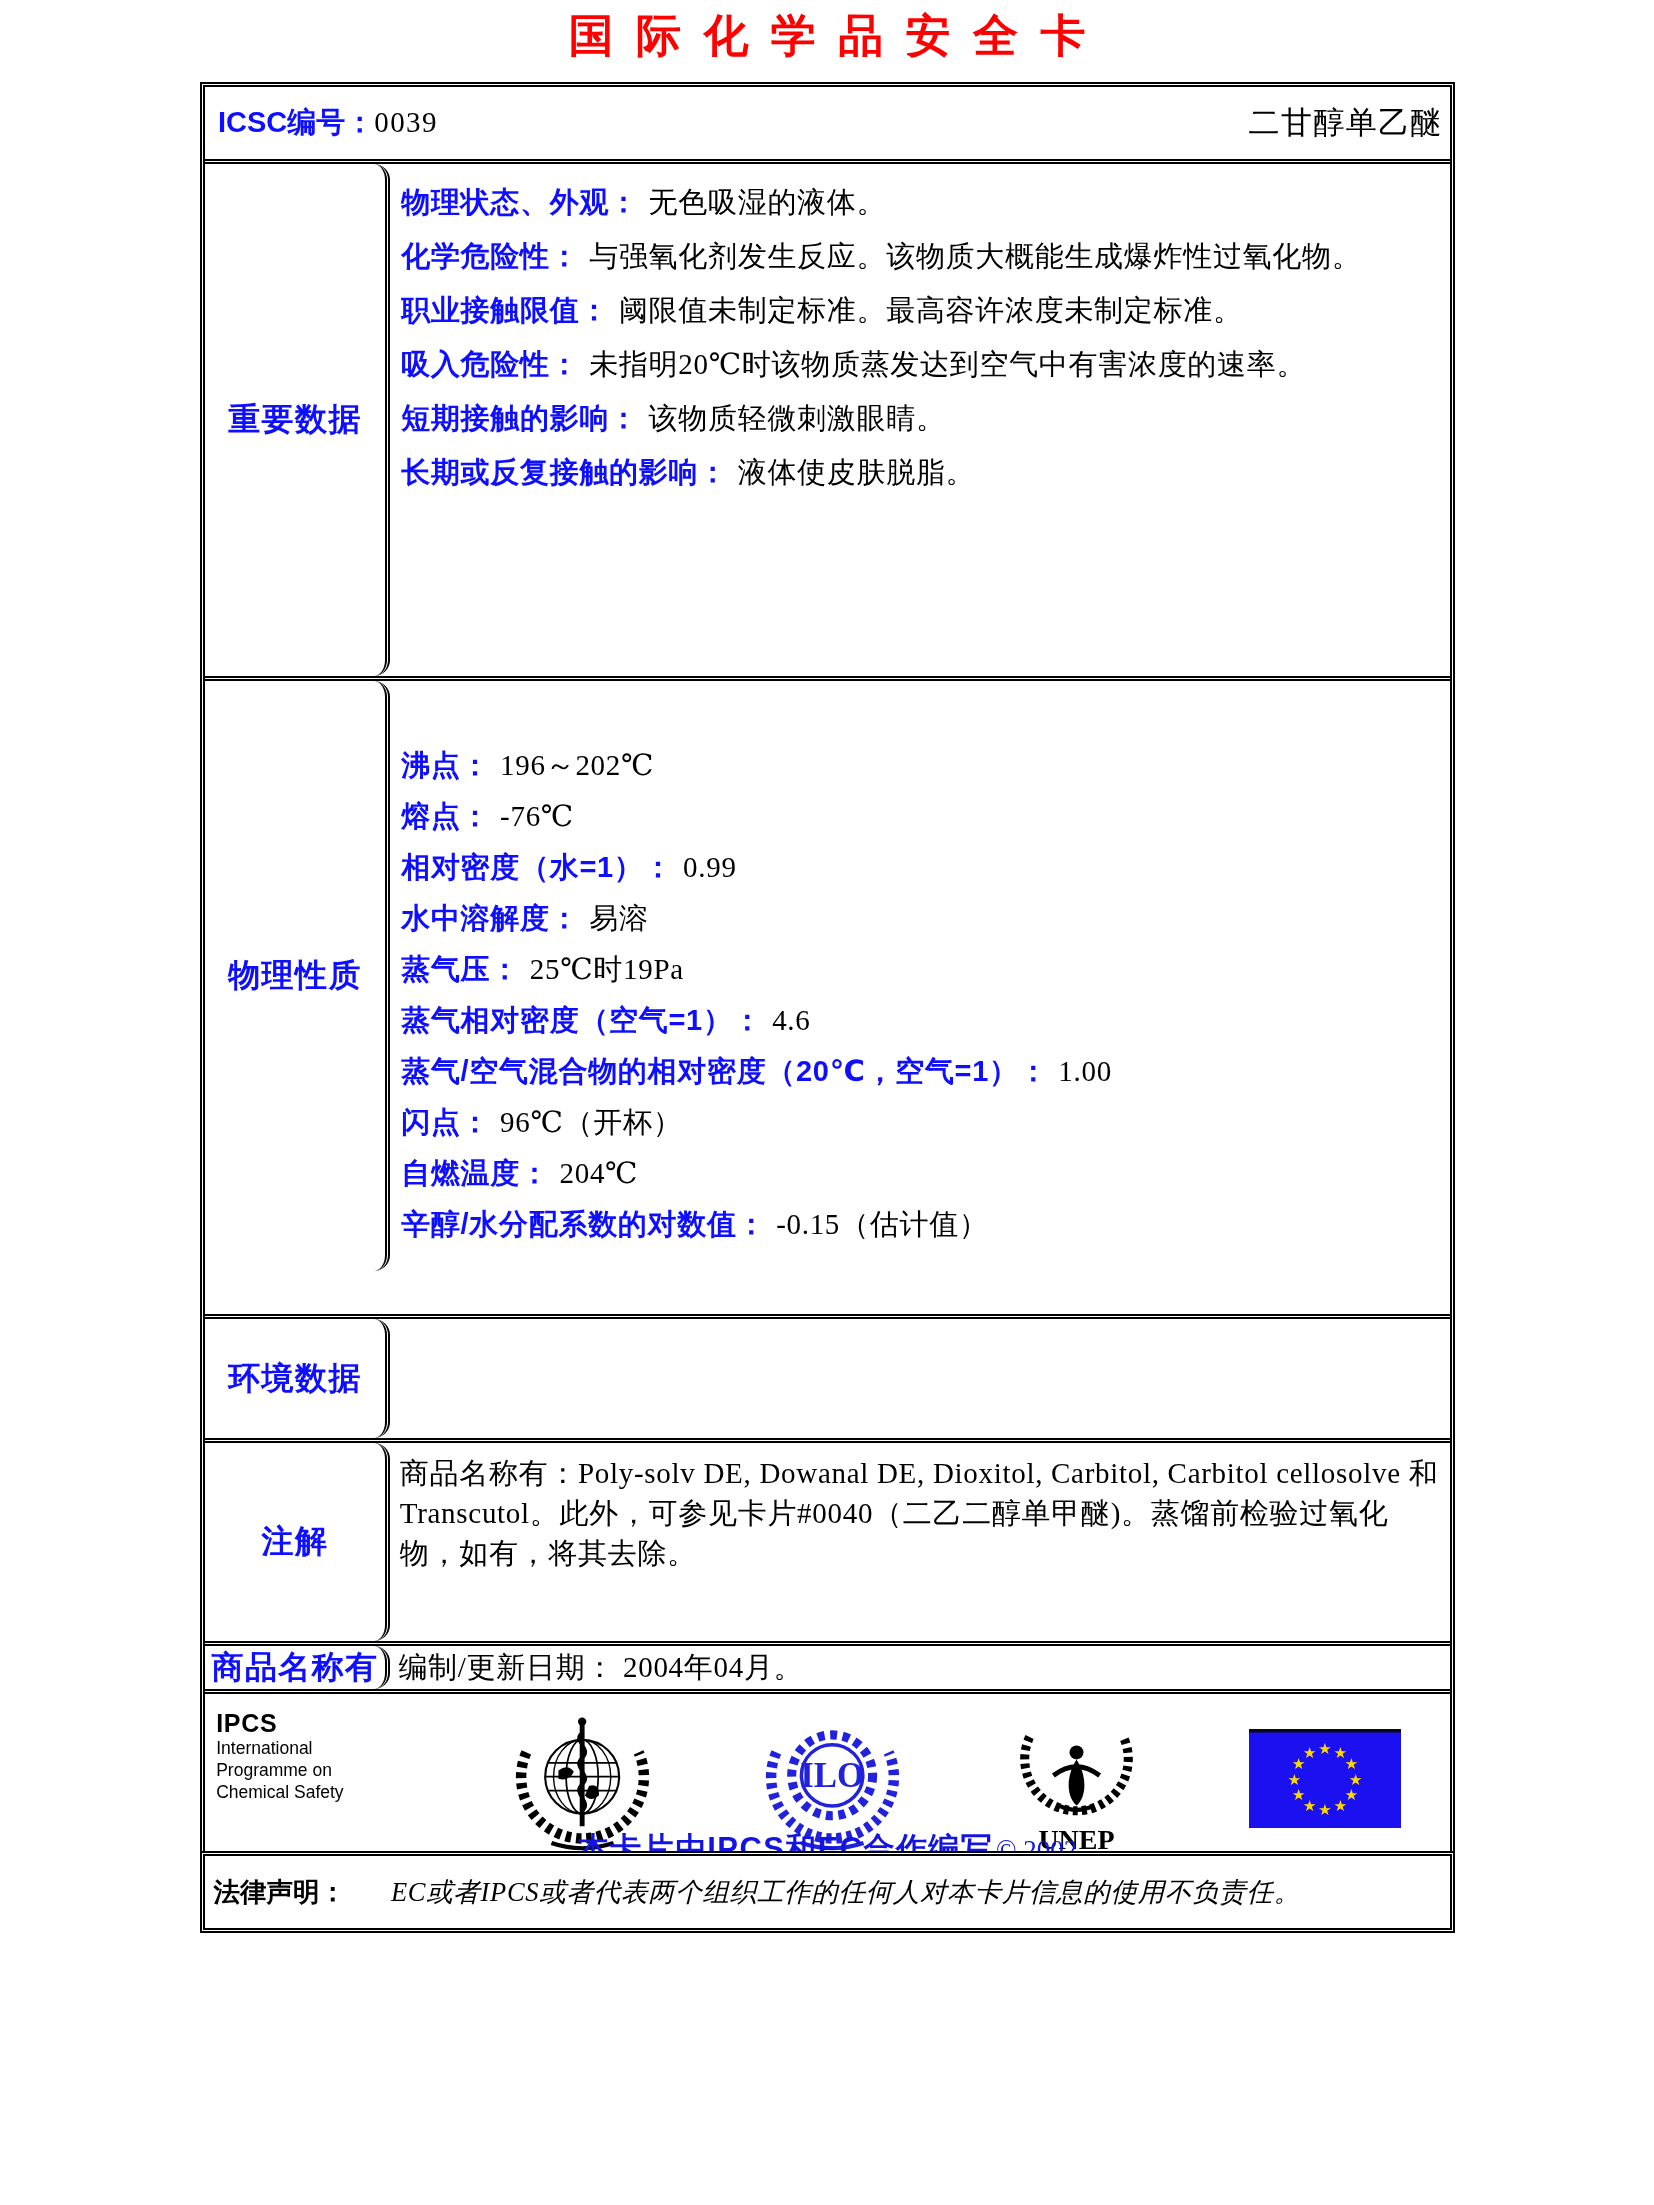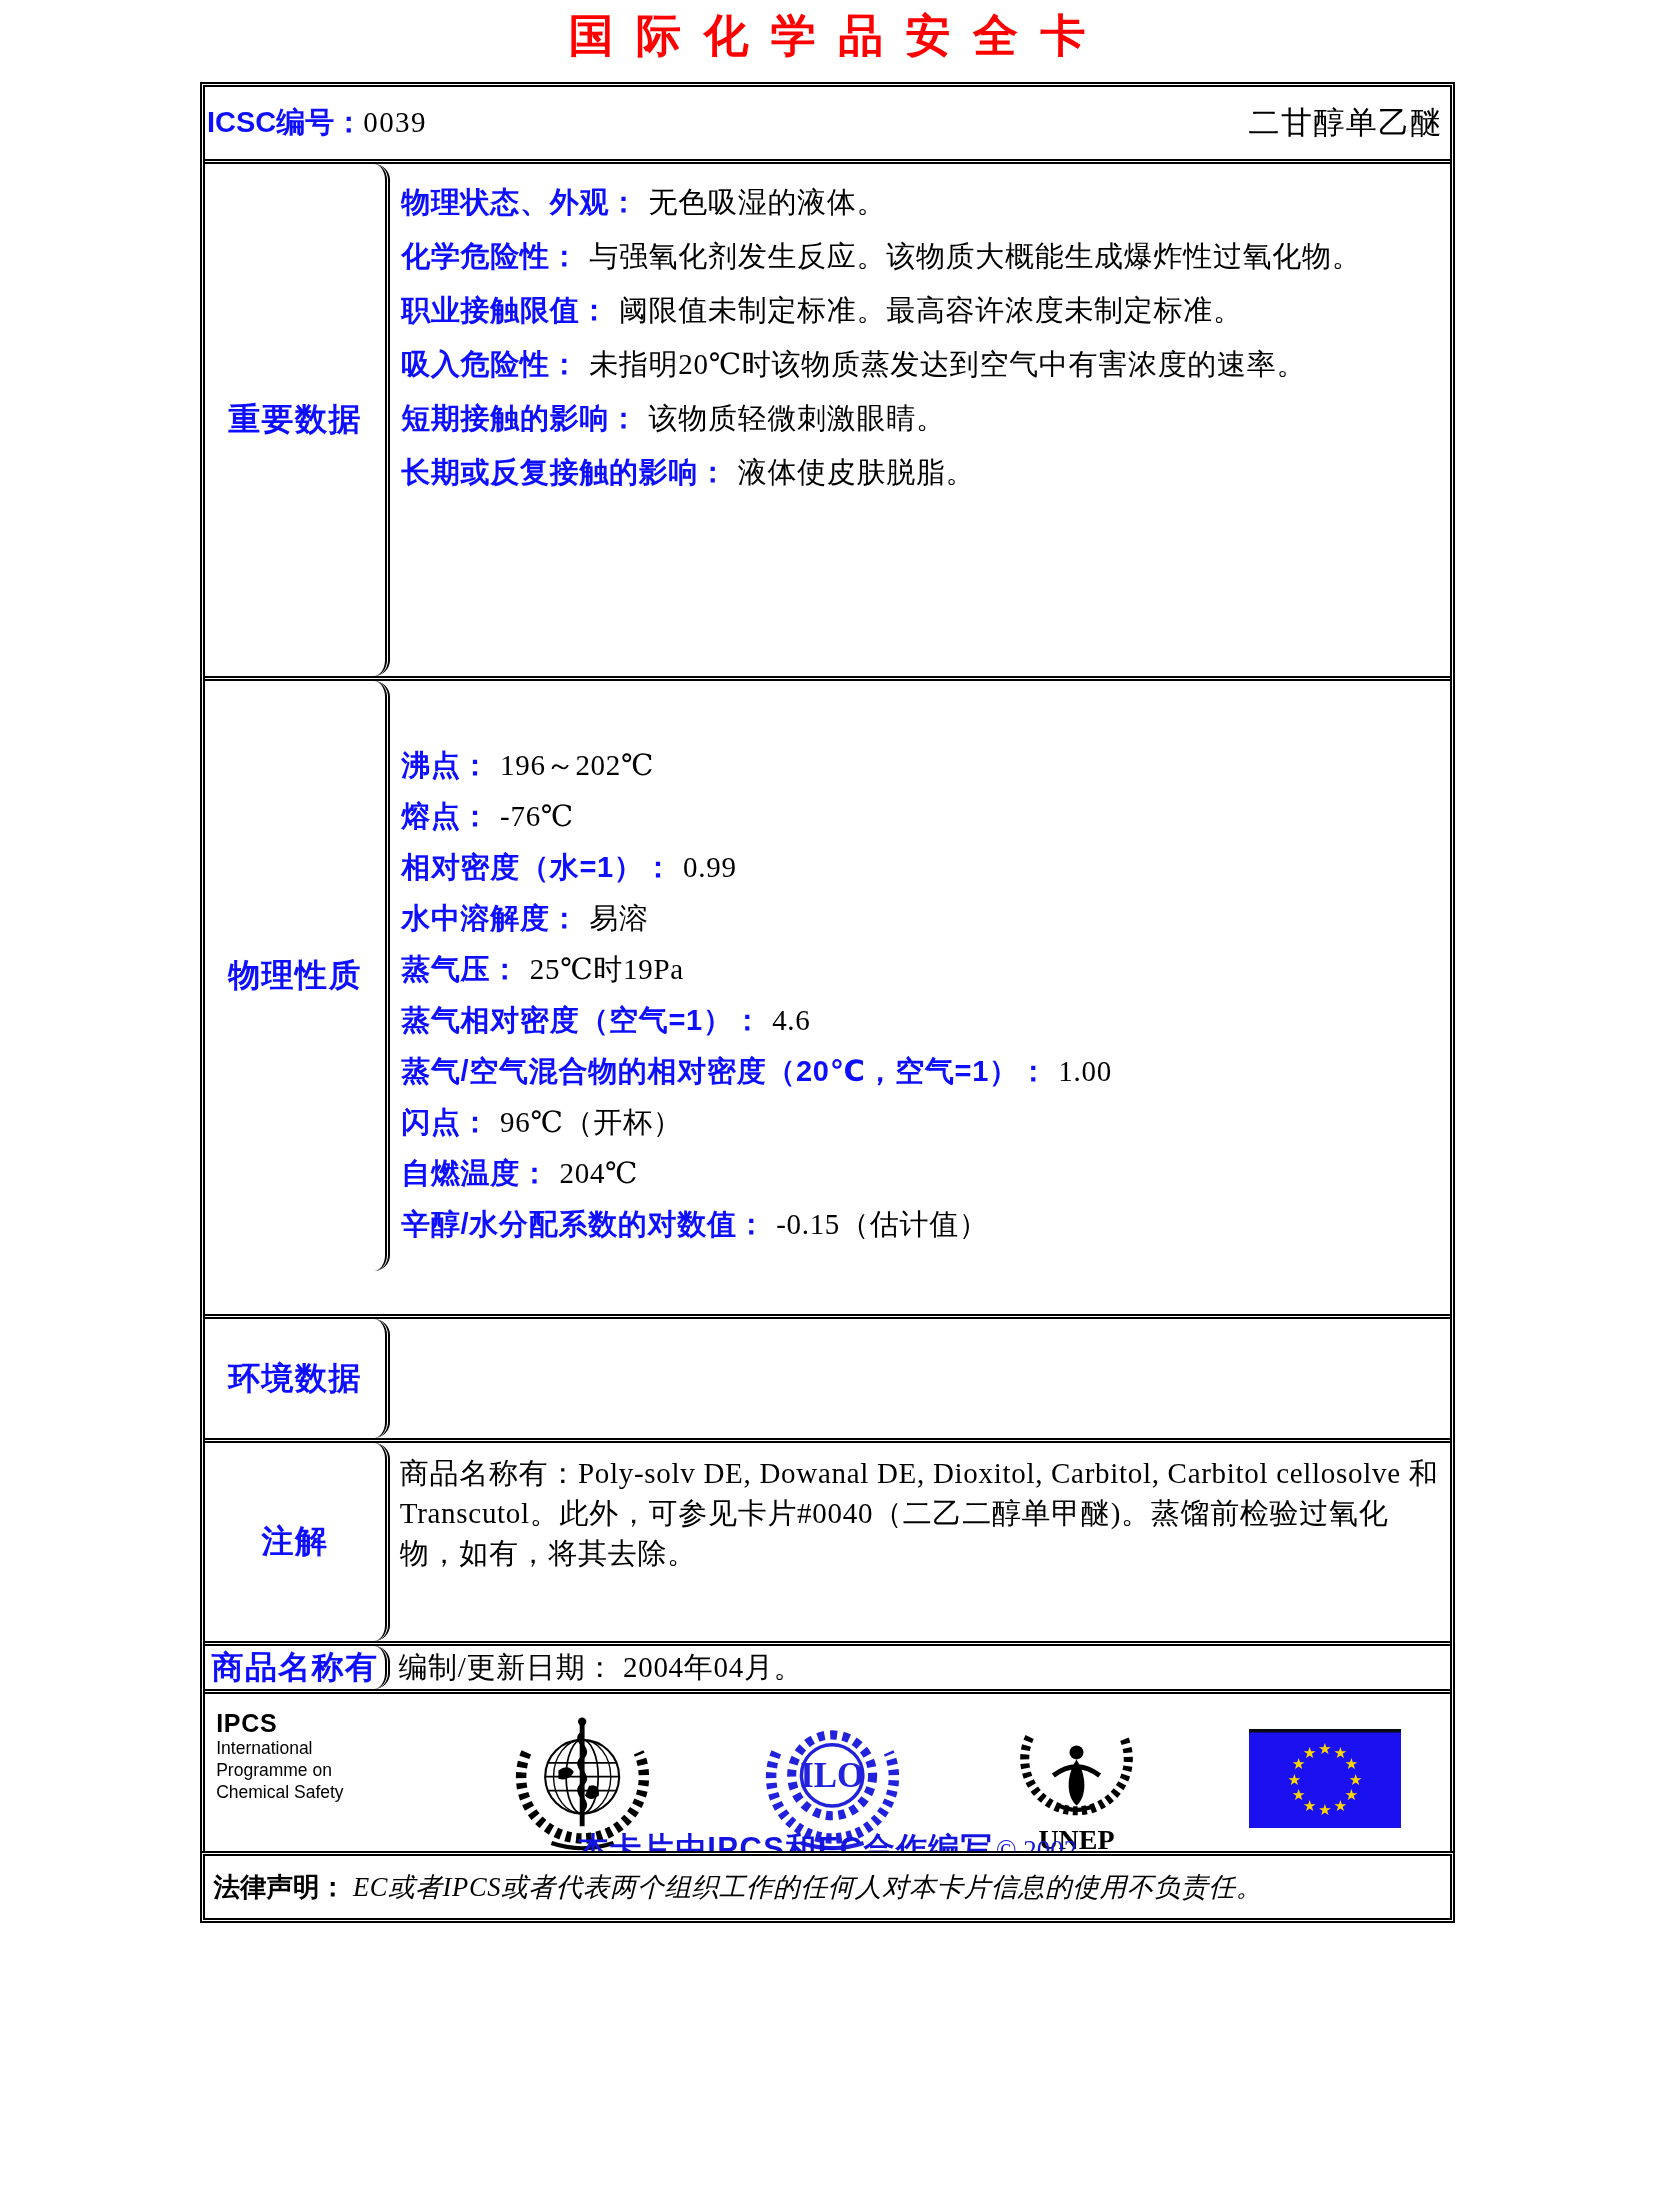--- a/index.html
+++ b/index.html
@@ -16,21 +16,21 @@
     font-size:45px; letter-spacing:22.4px; text-indent:22.4px;
     font-family:"Liberation Serif","DejaVu Serif",serif;
   }
   
   .card {
     position:absolute; left:200px; top:82px; width:1255px;
     border:5.6px double #000; background:#fff;
   }
   .trow { display:flex; width:100%; }
   .trow + .trow { border-top:5.6px double #000; }
-  .row-header     { height:72px; align-items:center; justify-content:space-between; padding:0 7px 0 2px; }
+  .row-header     { height:72px; align-items:center; justify-content:space-between; padding:0 7px 0 13px; }
   .row-important  { height:517px; }
   .row-physical   { height:595px; }
   .row-environment{ height:124px;margin-top:43px; }
   .row-notes      { height:203px; }
   .row-additional { height:48px; }
   .row-logos      { height:192px; position:relative; display:block; }
 
   .label-cell {
     width:185px; flex:0 0 185px; border-right:5.6px double #000;
     display:flex; align-items:center; justify-content:center;
@@ -69,22 +69,22 @@
   .eu-wrap { margin-top:19.6px; }
   .logos-caption {
     position:absolute; bottom:11.2px; left:0; width:100%; text-align:center; color:#1414e0;
   }
   .logos-caption .cap { font-size:31px; font-weight:bold; letter-spacing:1.4px;
     font-family:"Liberation Sans","DejaVu Sans",sans-serif; }
   .logos-caption .cop { font-size:27px; font-family:"Liberation Serif","DejaVu Serif",serif; }
 
   
   .legal {
-    position:absolute; left:200px; top:1851px; width:1255px; height:72px;
-    border:5.6px double #000; display:flex; align-items:center; padding-left:8.4px; background:#fff;
+    position:absolute; left:200px; top:1851px; width:1255px; height:82px;
+    border:5.6px double #000; display:flex; align-items:center; padding-left:8.4px; background:#fff;gap:38px;
   }
   .legal .k { font-family:"Liberation Sans","DejaVu Sans",sans-serif; font-weight:bold; font-size:26.5px; margin-right:7px; }
   .legal .v { font-size:26.5px; letter-spacing:0.7px;font-style:italic; }
 </style>
 </head>
 <body>
 
 <div class="page">
 
   <div class="page-title">国际化学品安全卡</div>

